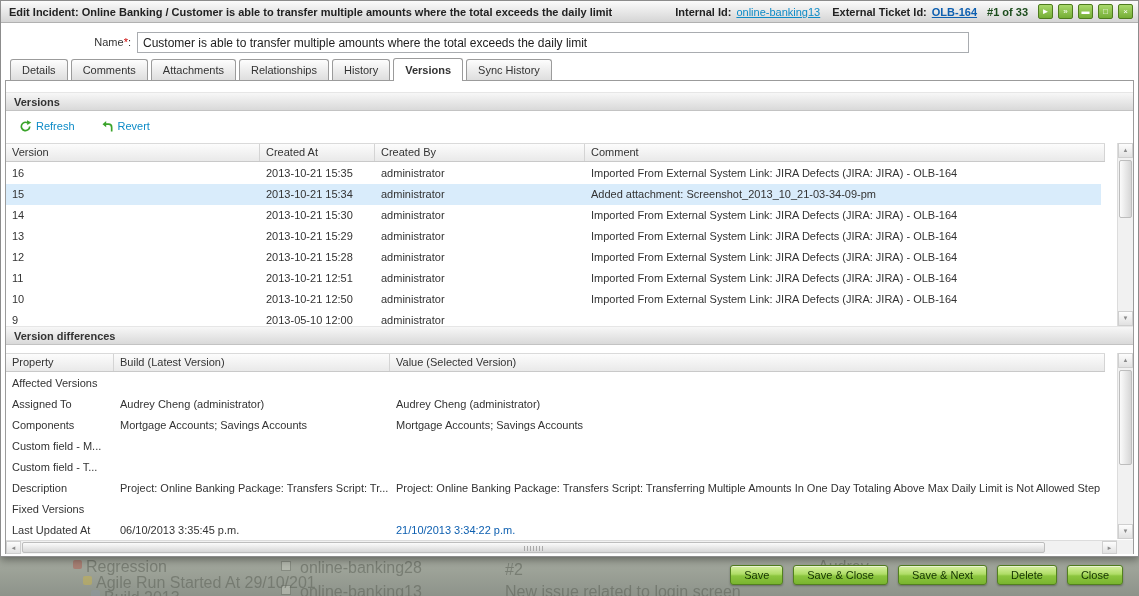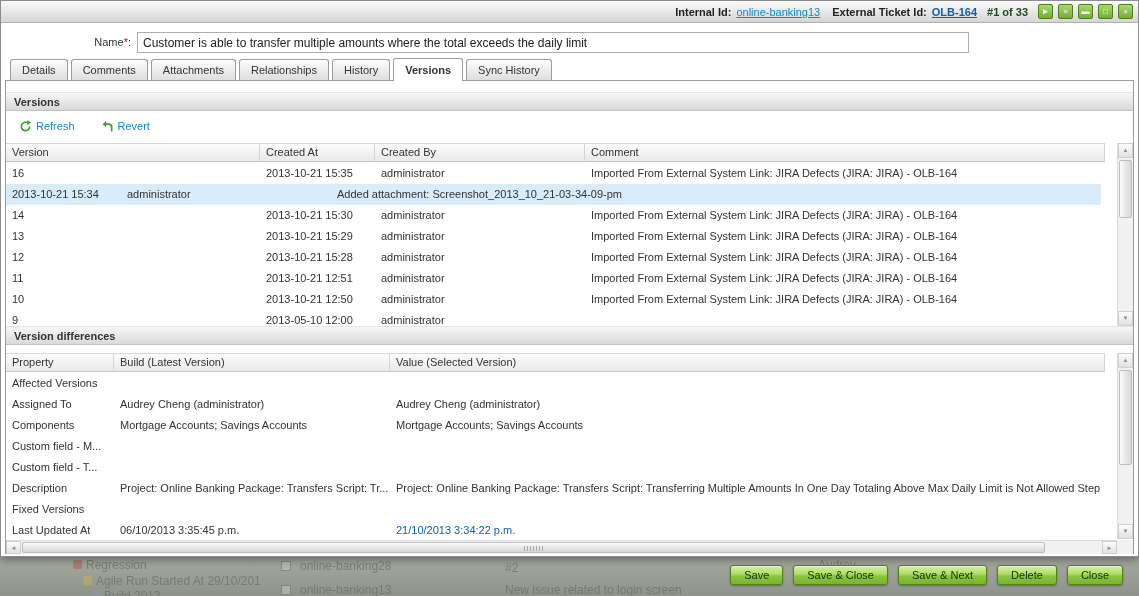--- a/index.html
+++ b/index.html
@@ -5,21 +5,21 @@
   * { margin:0; padding:0; box-sizing:border-box; }
   html,body { width:1139px; height:596px; overflow:hidden; }
   .screen { position:relative; width:1139px; height:596px;
             font-family:"Liberation Sans","DejaVu Sans",sans-serif; font-size:11px; color:#333;
             background:#8f948a; }
 
   
   .bottom-strip { position:absolute; left:0; top:556px; width:1139px; height:40px;
                   background:linear-gradient(#a6aba0,#8d938a); overflow:hidden; }
   .ghosts { position:absolute; inset:0; }
-  .ghosts span { position:absolute; color:#5d6258; opacity:.55; white-space:nowrap; font-size:12px; }
+  .ghosts span { position:absolute; color:#5d6258; opacity:.55; white-space:nowrap; font-size:16px; }
   .ghosts span:nth-of-type(1){left:86px;top:2px;}
   .ghosts span:nth-of-type(2){left:96px;top:18px;}
   .ghosts span:nth-of-type(3){left:104px;top:33px;}
   .ghosts span:nth-of-type(4){left:300px;top:3px;}
   .ghosts span:nth-of-type(5){left:300px;top:27px;}
   .ghosts span:nth-of-type(6){left:505px;top:5px;}
   .ghosts span:nth-of-type(7){left:505px;top:27px;}
   .ghosts span:nth-of-type(8){left:818px;top:2px;}
   .ghost-box { position:absolute; width:10px; height:10px; border:1px solid #70756b;
                background:#c9cdc2; opacity:.5; }
@@ -149,20 +149,21 @@
 
         <button class="btn-green">Delete</button>
 
         <button class="btn-green">Close</button>
       </div>
   </div>
 
   <div class="dialog">
 
     <div class="titlebar">
+      <span class="title">Edit Incident: Online Banking / Customer is able to transfer multiple amounts where the total exceeds the daily limit</span>
       <span class="tb-meta">
         <span class="lbl-b">Internal Id:</span>
         <a class="link-teal">online-banking13</a>
         <span class="lbl-b sp">External Ticket Id:</span>
         <a class="link-blue">OLB-164</a>
         <span class="pager">#1 of 33</span>
         <button class="winbtn">►</button>
         <button class="winbtn">»</button>
         <button class="winbtn">▬</button>
         <button class="winbtn">□</button>
@@ -223,20 +224,21 @@
       <div class="rows" id="v-rows">
 
           <div class="row">
             <div class="cell c1">16</div>
             <div class="cell c2">2013-10-21 15:35</div>
             <div class="cell c3">administrator</div>
             <div class="cell c4">Imported From External System Link: JIRA Defects (JIRA: JIRA) - OLB-164</div>
           </div>
 
           <div class="row selected">
+            <div class="cell c1">15</div>
             <div class="cell c2">2013-10-21 15:34</div>
             <div class="cell c3">administrator</div>
             <div class="cell c4">Added attachment: Screenshot_2013_10_21-03-34-09-pm</div>
           </div>
 
           <div class="row">
             <div class="cell c1">14</div>
             <div class="cell c2">2013-10-21 15:30</div>
             <div class="cell c3">administrator</div>
             <div class="cell c4">Imported From External System Link: JIRA Defects (JIRA: JIRA) - OLB-164</div>

